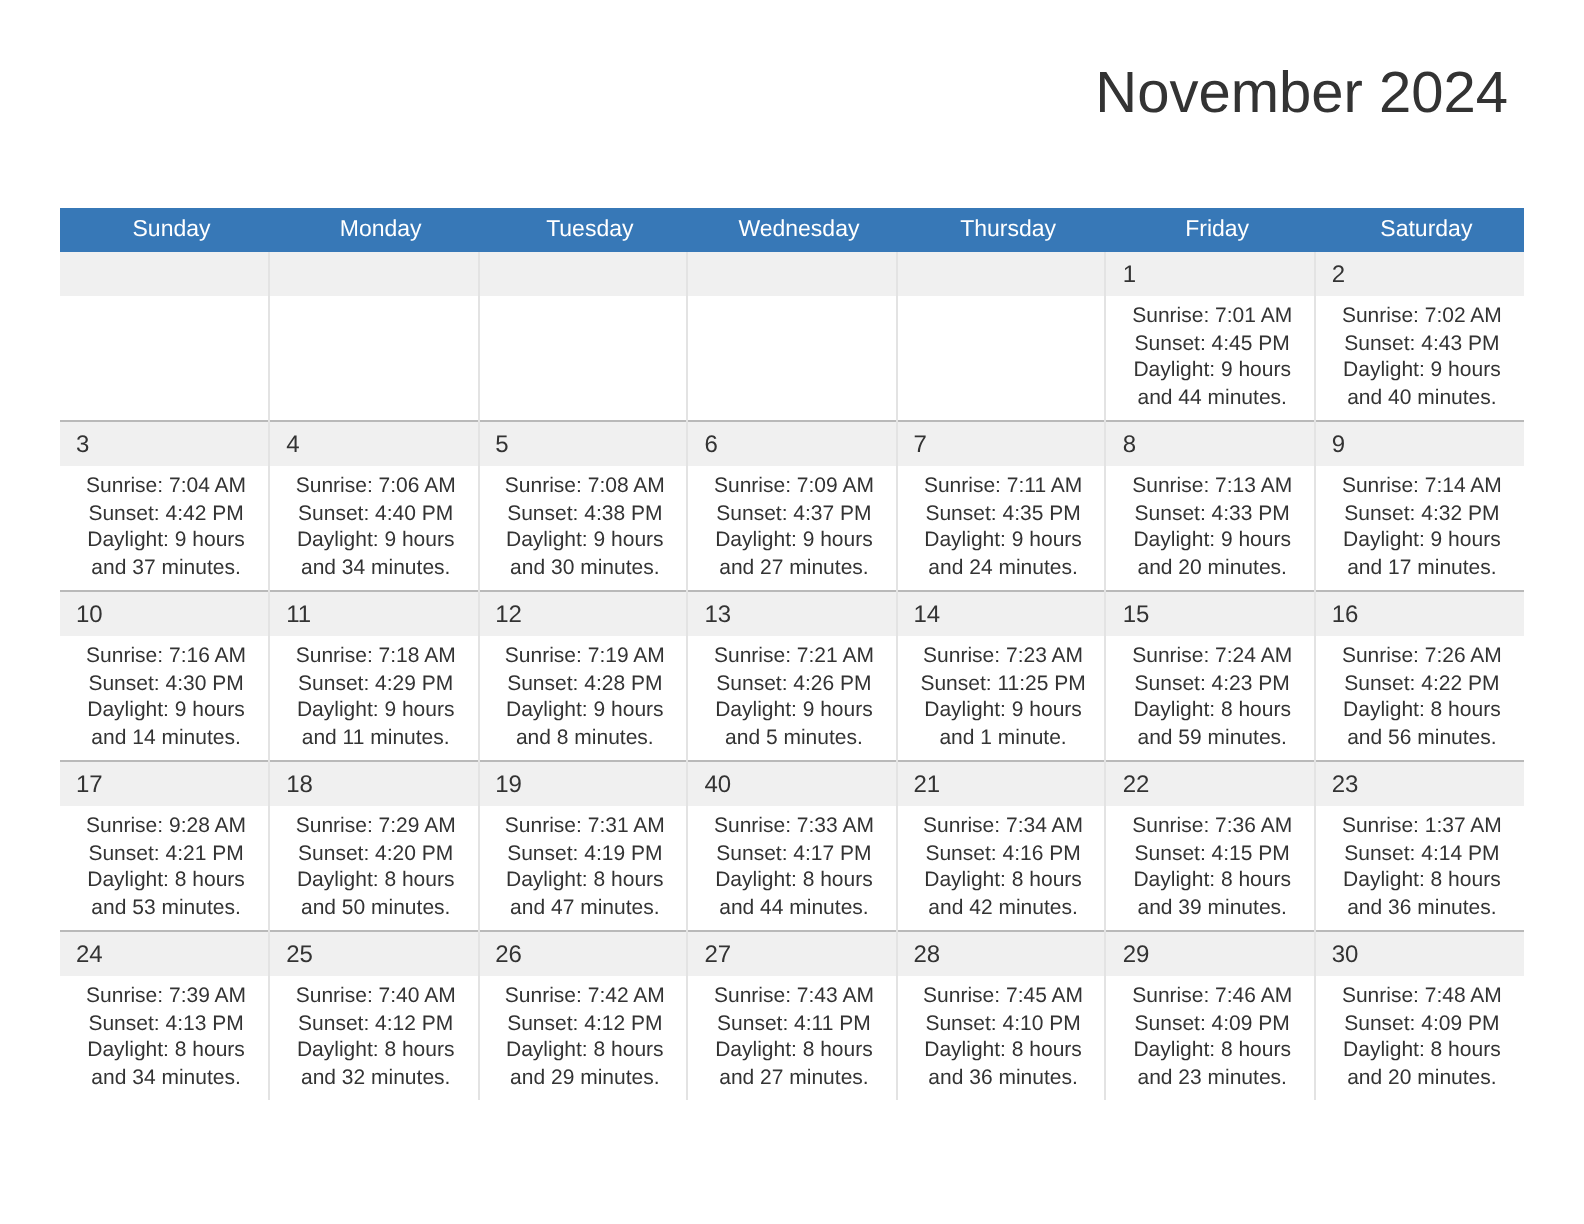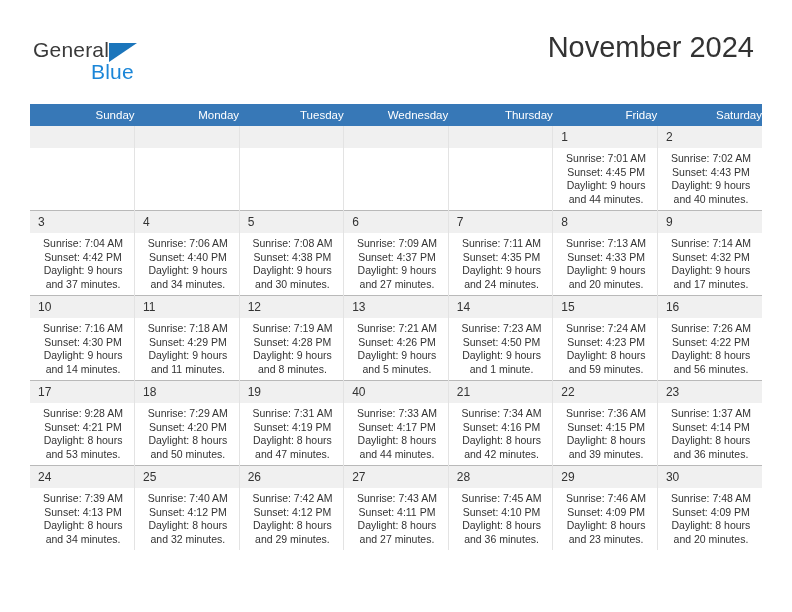--- a/index.html
+++ b/index.html
@@ -91,21 +91,21 @@
     top: 104px;
     width: 732px;
     border-collapse: collapse;
     table-layout: fixed;
   }
   .calendar th {
     background: #3778b7;
     color: #ffffff;
     font-size: 11.5px;
     font-weight: normal;
-    text-align: right;
+    text-align: center;
     padding: 5px 0 5px 7px;
     height: 12px;
     border: none;
   }
   .calendar td {
     vertical-align: top;
     padding: 0;
     border-left: 1px solid #e3e3e3;
     border-top: 1px solid #b9b9b9;
     height: 84px;
@@ -139,25 +139,20 @@
   td.empty .daynum {
     color: transparent;
   }
 </style>
 </head>
 <body>
 
 <div class="page">
 
   <div class="header">
-    <div class="logo">
-      <span class="logo-general">General</span>
-      <span class="logo-tri"></span>
-      <span class="logo-blue">Blue</span>
-    </div>
 
     <div class="title-block">
       <div class="cal-title">November 2024</div>
     </div>
   </div>
 
   <table class="calendar">
     <thead>
       <tr>
         <th>Sunday</th>
@@ -309,21 +304,21 @@
               <div class="cell-line">Sunrise: 7:21 AM</div>
               <div class="cell-line">Sunset: 4:26 PM</div>
               <div class="cell-line">Daylight: 9 hours</div>
               <div class="cell-line">and 5 minutes.</div>
             </div>
           </td>
           <td class="day-cell">
             <span class="daynum">14</span>
             <div class="cell-body">
               <div class="cell-line">Sunrise: 7:23 AM</div>
-              <div class="cell-line">Sunset: 4:50 PM</div>
+              <div class="cell-line">Sunset: 11:25 PM</div>
               <div class="cell-line">Daylight: 9 hours</div>
               <div class="cell-line">and 1 minute.</div>
             </div>
           </td>
           <td class="day-cell">
             <span class="daynum">15</span>
             <div class="cell-body">
               <div class="cell-line">Sunrise: 7:24 AM</div>
               <div class="cell-line">Sunset: 4:23 PM</div>
               <div class="cell-line">Daylight: 8 hours</div>

